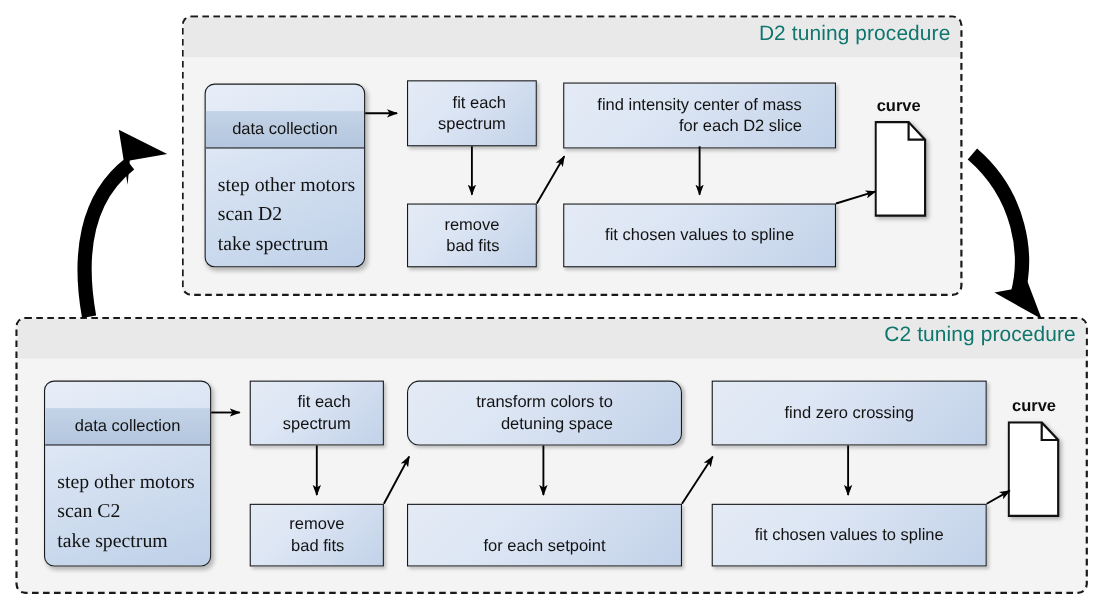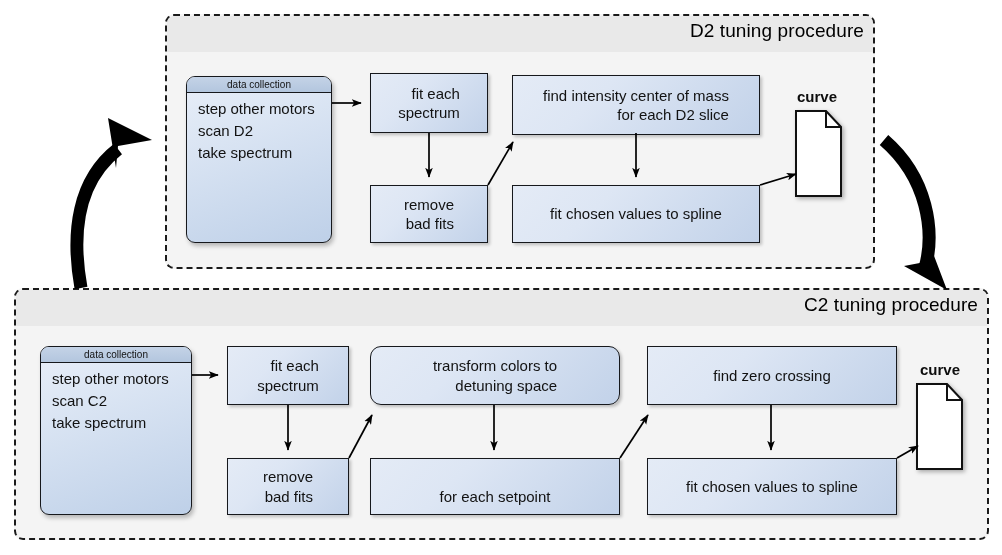--- a/index.html
+++ b/index.html
@@ -36,21 +36,21 @@
     right: 0;
     height: 36px;
     background: #e9e9e9;
     box-sizing: border-box;
   }
   .group-title {
     position: absolute;
     right: 9px;
     top: 4px;
     font-size: 19px;
-    color: #000000;
+    color: #0f766e;
     white-space: nowrap;
     letter-spacing: 0.1px;
   }
 
   
   .box {
     position: absolute;
     box-sizing: border-box;
     border: 1.6px solid #16181c;
     background: linear-gradient(135deg, #e4ebf6 0%, #dde6f4 35%, #c2d2e9 100%);
@@ -70,34 +70,36 @@
     position: absolute;
     box-sizing: border-box;
     border: 1.6px solid #16181c;
     border-radius: 9px;
     background: linear-gradient(160deg, #e8eef8 0%, #dce6f4 30%, #bed0e8 100%);
     box-shadow: 2px 3px 4px rgba(0,0,0,0.25);
     overflow: hidden;
   }
   .dc-head {
     box-sizing: border-box;
-    height: 16px;
+    height: 34px;
     background: linear-gradient(180deg, #c4d3e7 0%, #b3c6de 100%);
     border-bottom: 1.6px solid #16181c;
     display: flex;
     align-items: center;
     justify-content: center;
-    font-size: 10px;
+    font-size: 15px;
     color: #121212;
+    margin-top: 24px;
   }
   .dc-body {
-    padding: 5px 0 0 11px;
-    font-size: 15px;
+    padding: 20px 0 0 11px;
+    font-size: 18px;
     line-height: 1.46;
     color: #121212;
+    font-family: Liberation Serif, serif;
   }
   .dc-body div { white-space: nowrap; }
 
   
   .doc {
     position: absolute;
     filter: drop-shadow(2px 2px 2px rgba(0,0,0,0.3));
   }
   .doc-label {
     position: absolute;

